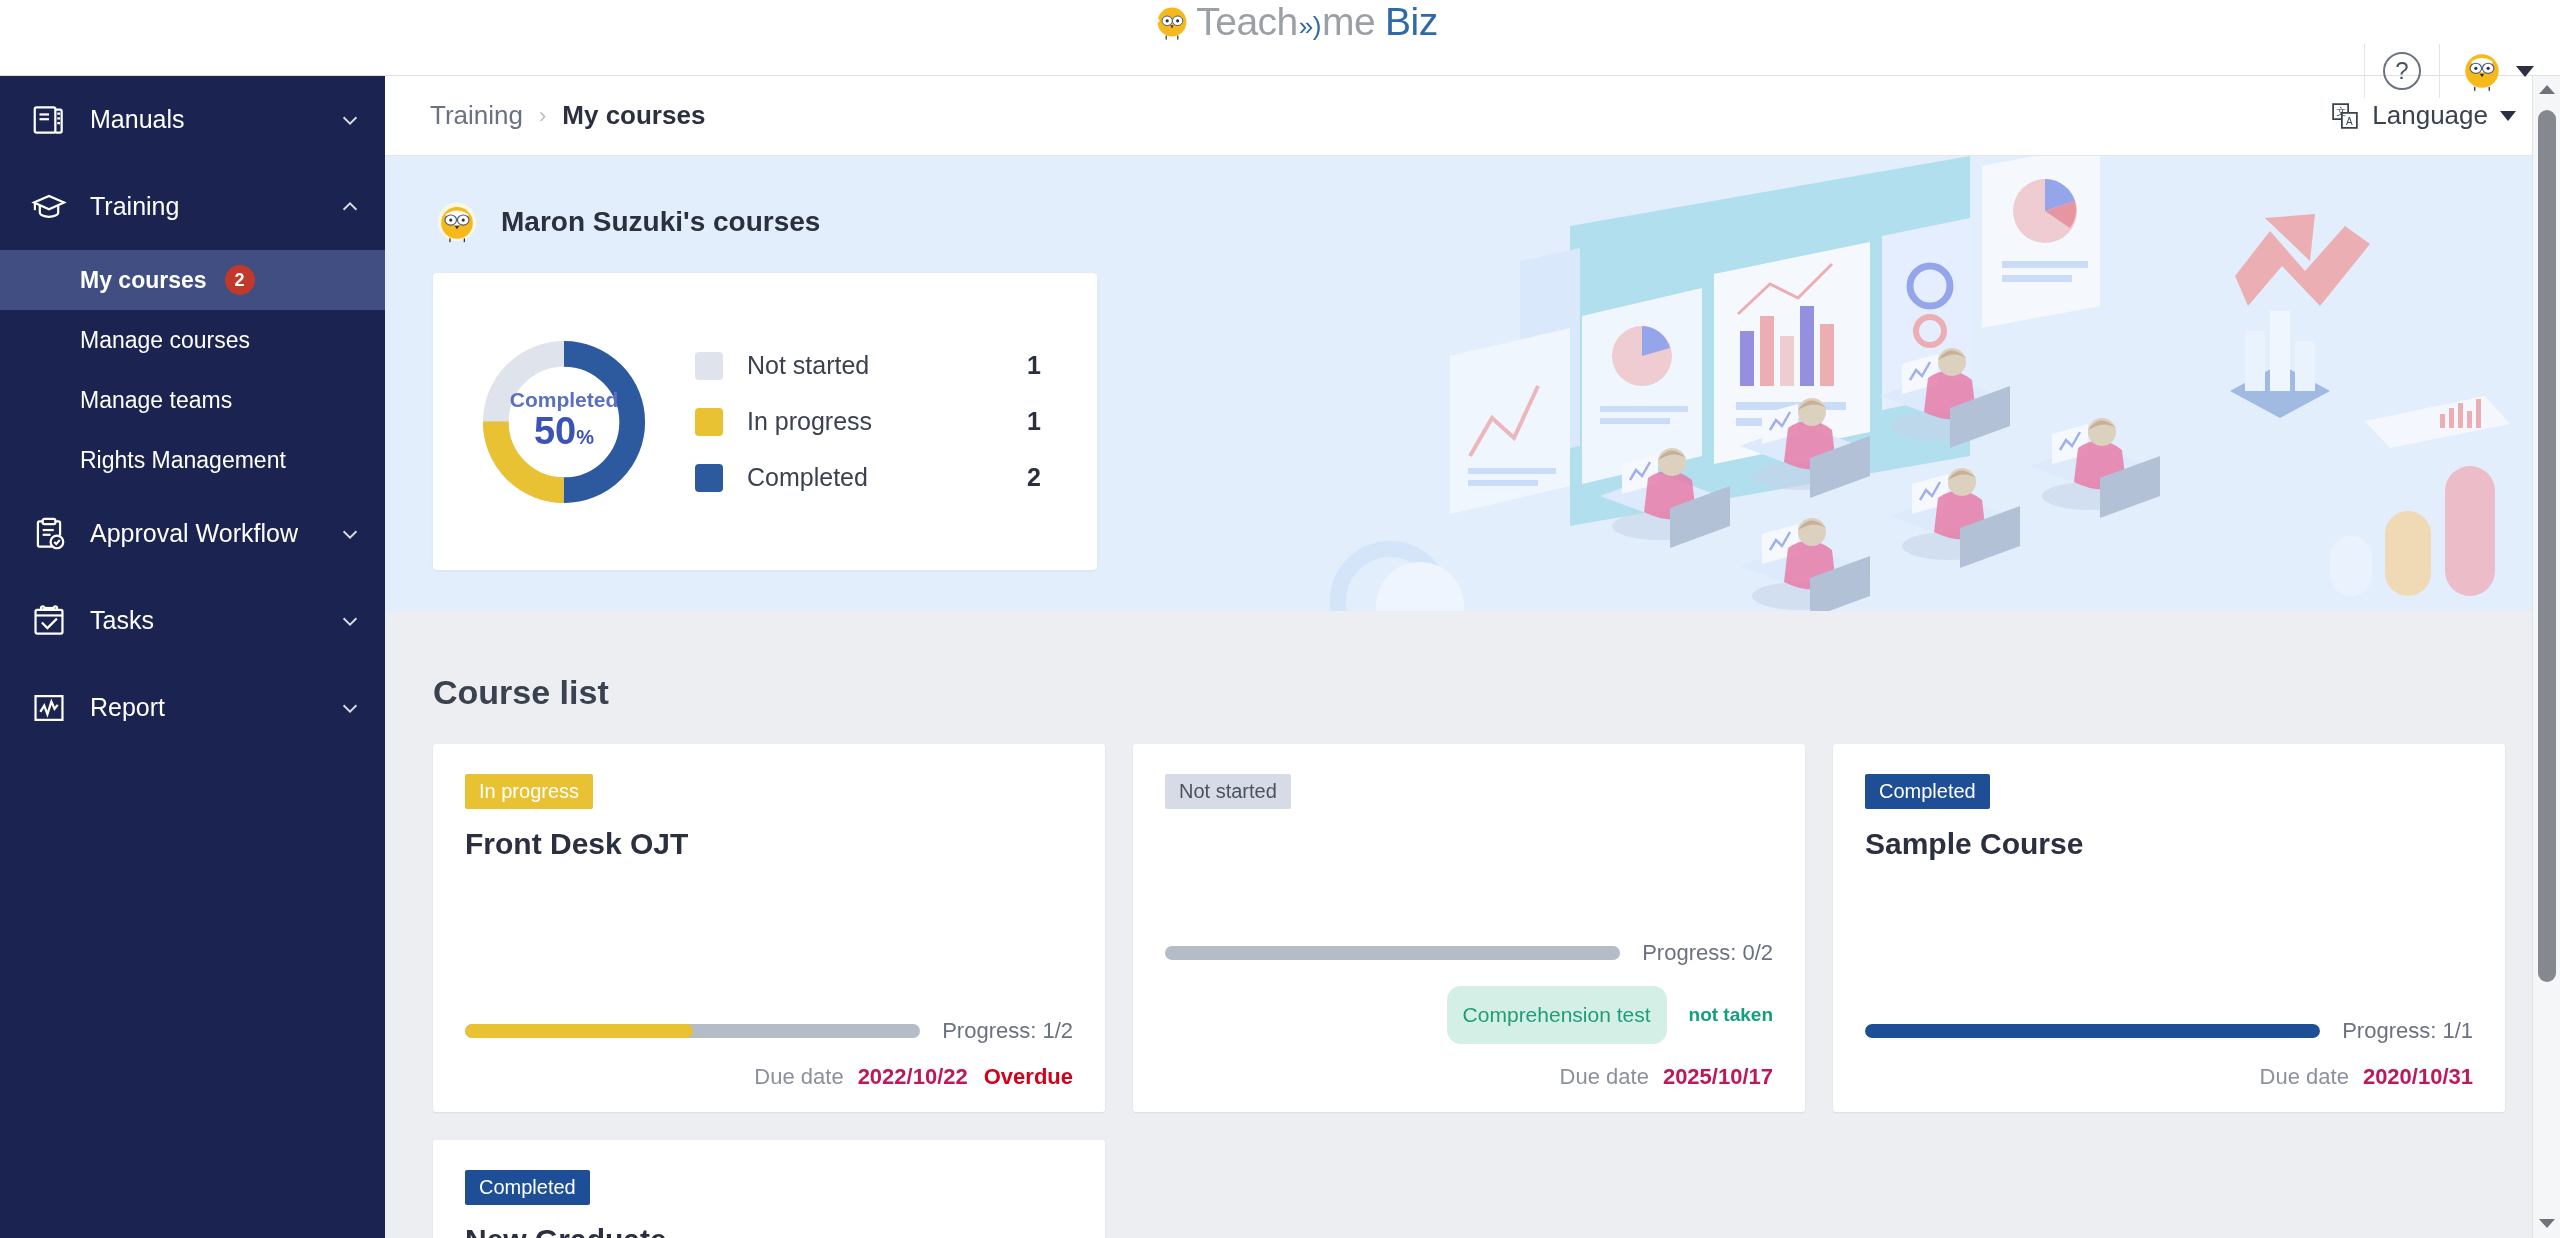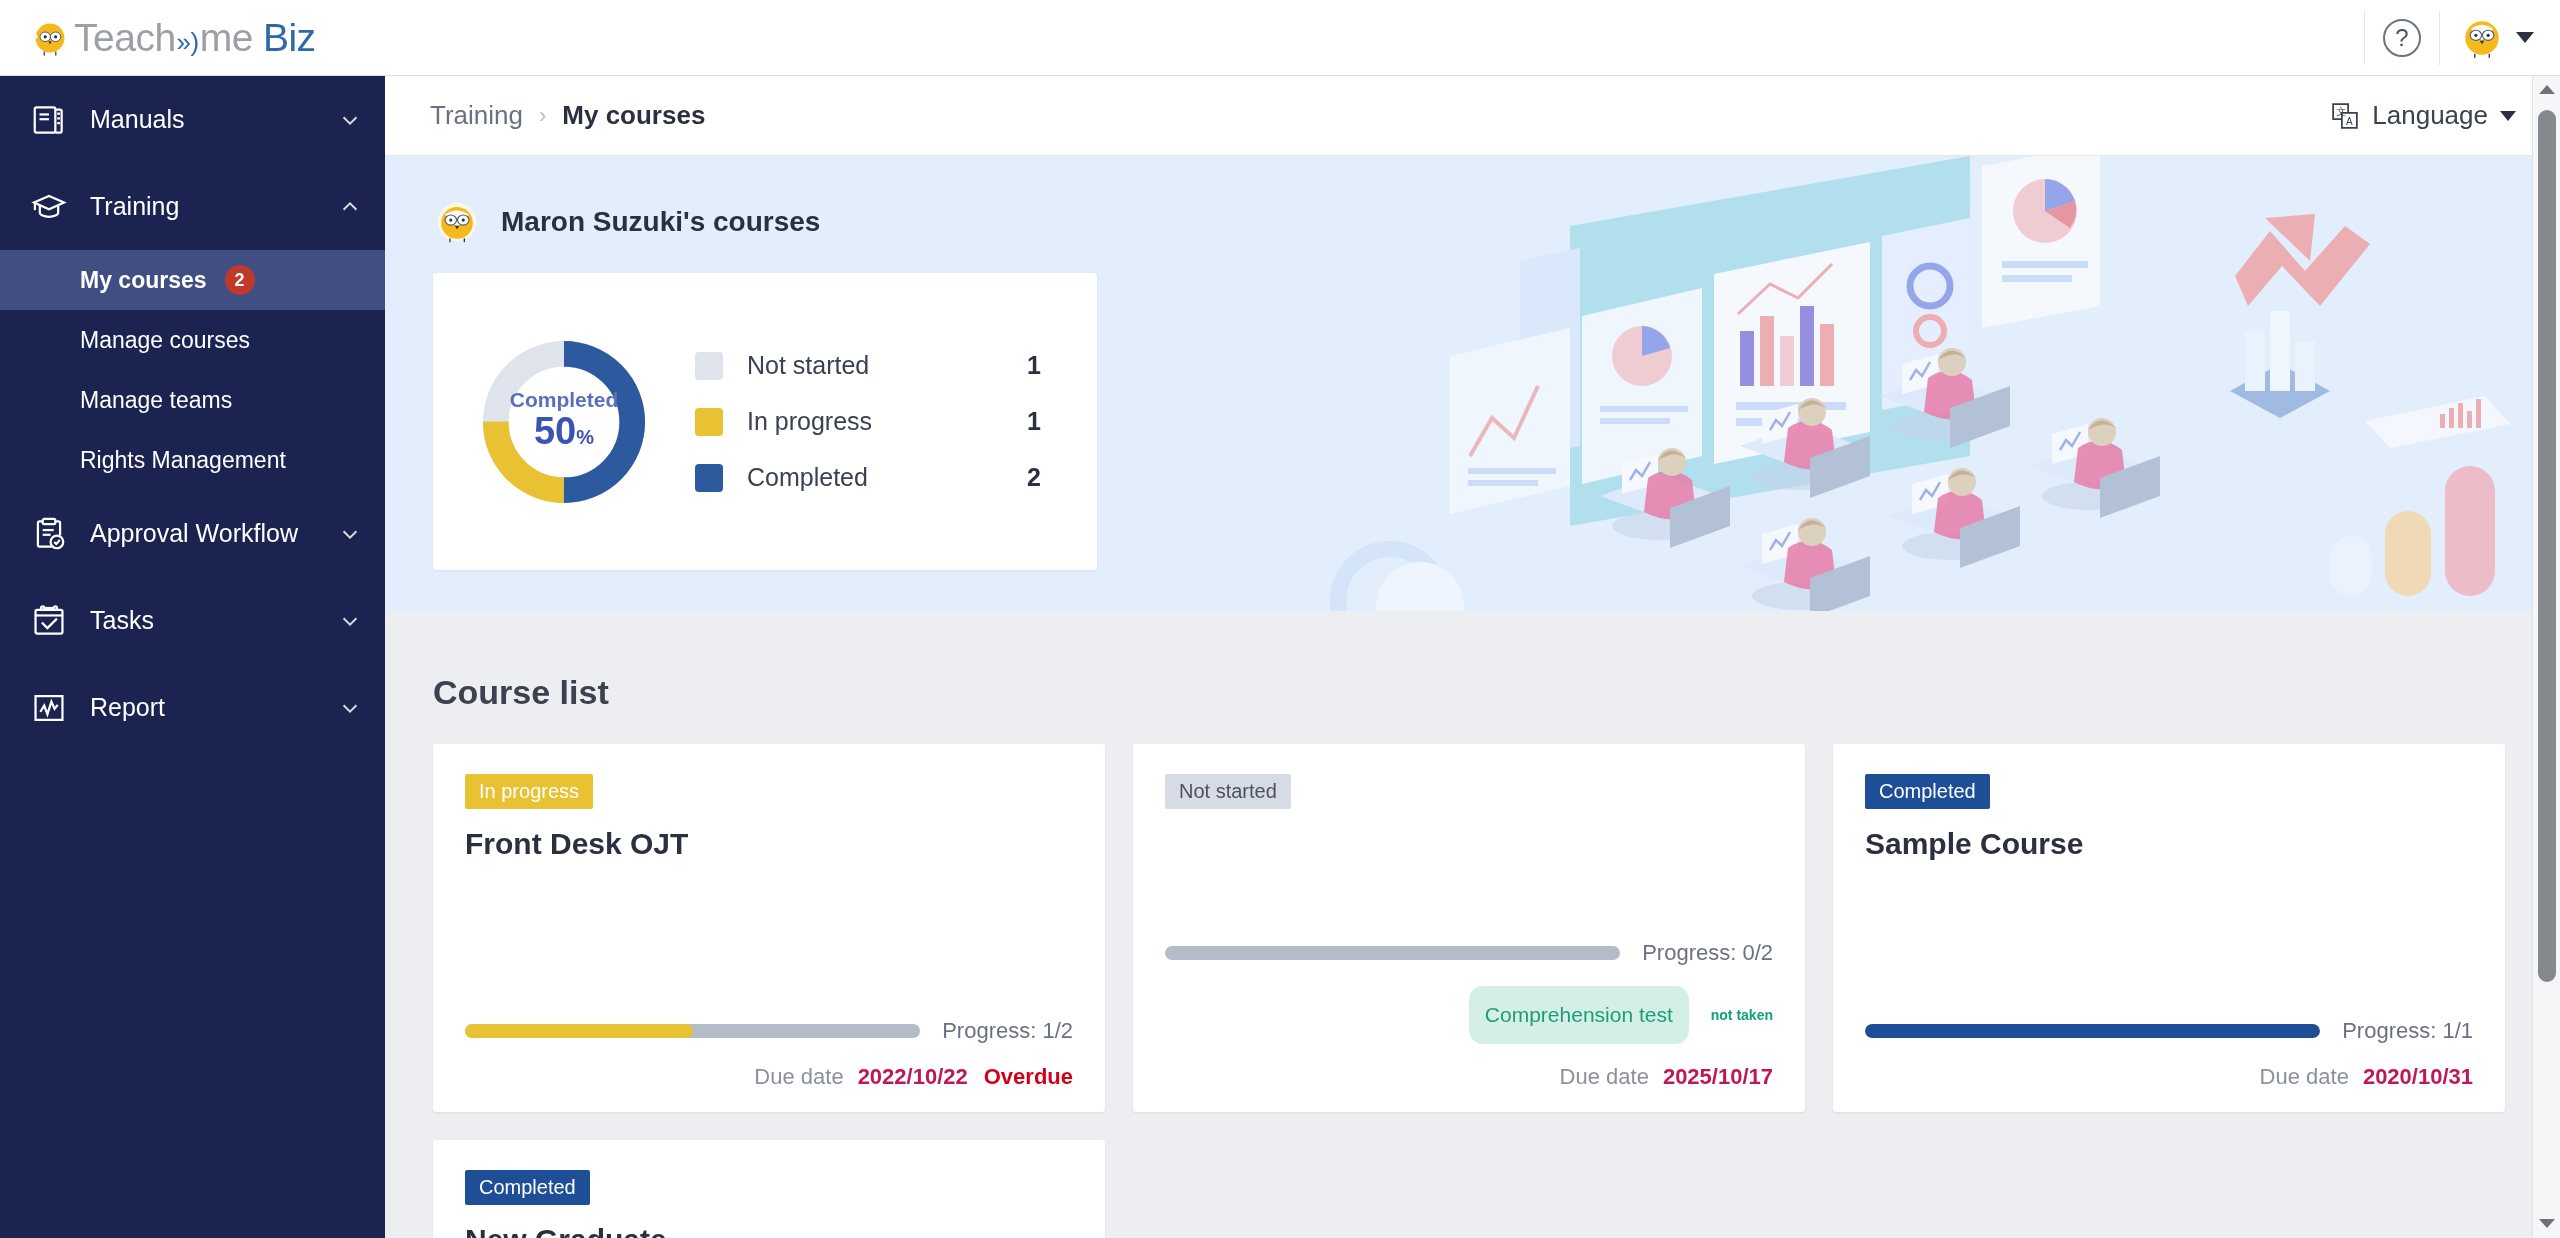--- a/index.html
+++ b/index.html
@@ -8,21 +8,21 @@
     font-family: "Liberation Sans", sans-serif;
     background:#ffffff;
     color:#3a414f;
     -webkit-font-smoothing:antialiased;
   }
 
   
   .topbar {
     position:absolute; top:0; left:0; width:2560px; height:76px;
     background:#ffffff; border-bottom:1px solid #dcdfe4;
-    display:flex; align-items:center; z-index:30;
+    display:flex; align-items:center; z-index:30;flex-direction:column;
   }
   .logo-wrap { display:flex; align-items:center; padding-left:30px; height:100%; }
   .logo-owl { width:40px; height:40px; flex:0 0 40px; margin-right:4px; }
   .logo-text { font-size:39px; letter-spacing:-0.5px; display:flex; align-items:baseline; }
   .logo-teach { color:#9b9fa6; font-weight:400; }
   .logo-wave { color:#2e6aa8; font-size:26px; padding:0 1px; }
   .logo-me { color:#9b9fa6; font-weight:400; }
   .logo-biz { color:#2e6aa8; font-weight:400; margin-left:10px; }
 
   .topbar-right { margin-left:auto; display:flex; align-items:center; height:100%; }
@@ -129,21 +129,21 @@
   .card-title { font-size:30px; font-weight:bold; color:#2b3040; margin-top:18px; }
   .card-spacer { flex:1; }
   .prog-row { display:flex; align-items:center; }
   .prog-track { flex:1; height:14px; border-radius:7px; background:#b4bcc8; overflow:hidden; }
   .prog-fill { height:100%; border-radius:7px; }
   .prog-text { margin-left:22px; font-size:22px; color:#6a7180; white-space:nowrap; }
   .test-row { display:flex; align-items:center; justify-content:flex-end; margin-top:20px; }
   .test-pill {
     background:#d4f0e6; color:#1f9d77; font-size:21px; padding:17px 16px; border-radius:14px;
   }
-  .test-status { margin-left:22px; font-size:14px; font-weight:bold; color:#13a07a; }
+  .test-status { margin-left:22px; font-size:19px; font-weight:bold; color:#13a07a; }
   .due-row { display:flex; align-items:flex-end; justify-content:flex-end; margin-top:auto; padding-top:20px; }
   .due-label { font-size:22px; color:#8a909c; }
   .due-date { font-size:22px; font-weight:bold; color:#be185d; margin-left:14px; }
   .due-overdue { font-size:22px; font-weight:bold; color:#d0021b; margin-left:16px; }
 
   
   .scrollbar {
     position:absolute; top:76px; right:0; width:28px; height:1162px;
     background:#f5f6f7; border-left:1px solid #e0e2e6; z-index:40;
   }

